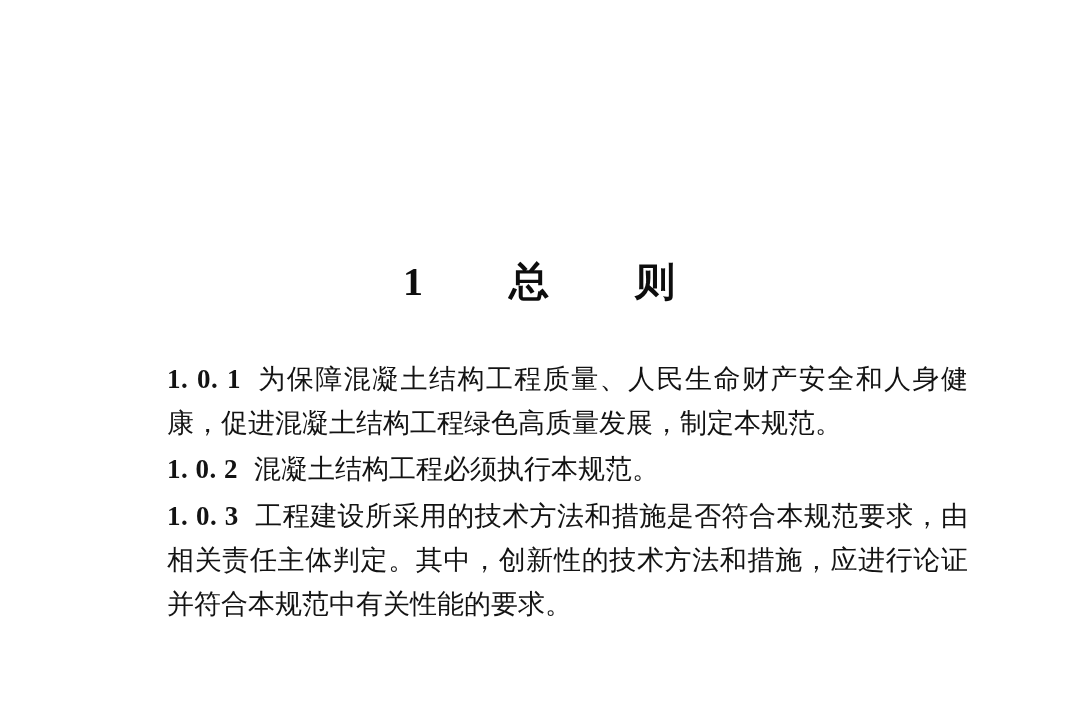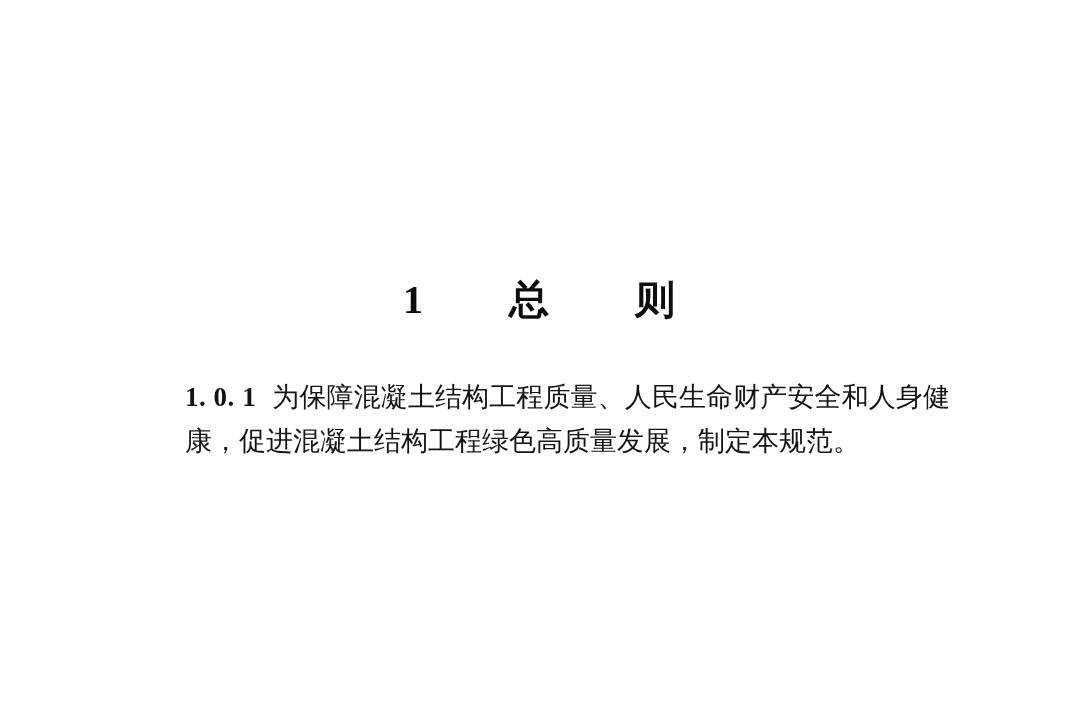--- a/index.html
+++ b/index.html
@@ -12,21 +12,21 @@
     background: #ffffff;
     font-family: "Liberation Serif", "DejaVu Serif", serif;
     color: #111111;
     overflow: hidden;
   }
   .page {
     position: relative;
     width: 1080px;
     height: 712px;
     box-sizing: border-box;
-    padding: 18px;
+    padding: 0;
   }
   .chapter-title {
     margin: 0;
     padding-top: 258px;
     text-align: center;
     font-size: 40px;
     font-weight: bold;
     letter-spacing: 2px;
     line-height: 1.2;
     color: #0d0d0d;
@@ -61,17 +61,23 @@
 <div class="page">
 
   <h1 class="chapter-title">1　　总　　则</h1>
 
   <div class="body-block">
 
     <p class="clause">
       <span class="num">1. 0. 1</span><span class="txt">为保障混凝土结构工程质量、人民生命财产安全和人身健康，促进混凝土结构工程绿色高质量发展，制定本规范。</span>
     </p>
 
+    <p class="clause">
+      <span class="num">1. 0. 2</span><span class="txt">混凝土结构工程必须执行本规范。</span>
+    </p>
 
+    <p class="clause">
+      <span class="num">1. 0. 3</span><span class="txt">工程建设所采用的技术方法和措施是否符合本规范要求，由相关责任主体判定。其中，创新性的技术方法和措施，应进行论证并符合本规范中有关性能的要求。</span>
+    </p>
 
   </div>
 
 </div>
 
 </body></html>

